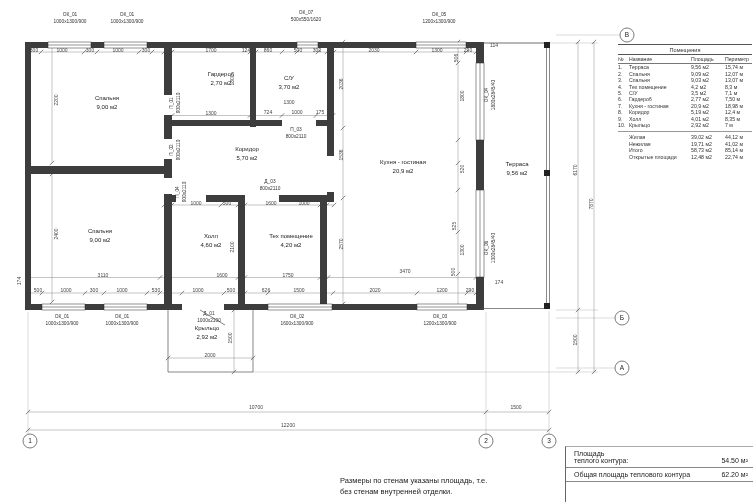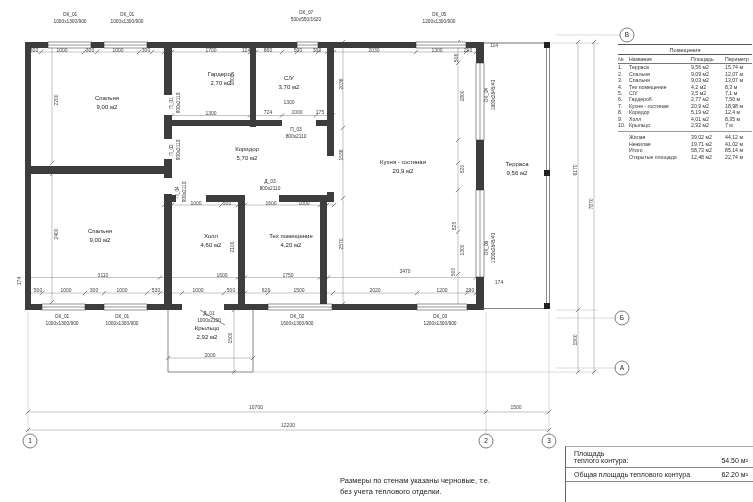--- a/index.html
+++ b/index.html
@@ -463,17 +463,17 @@
     </span>
     <span class="val">54.50 м²</span>
   </div>
   <div class="irow">
     <span>Общая площадь теплового контура</span>
     <span class="val">62.20 м²</span>
   </div>
 </div>
 
 <div class="note">
-  <div>Размеры по стенам указаны черновые, т.е.</div>
-  <div>без учета теплового отделки.</div>
+  <div>Размеры по стенам указаны площадь, т.е.</div>
+  <div>без стенам внутренней отделки.</div>
 </div>
 
 </div>
 
 </body></html>

